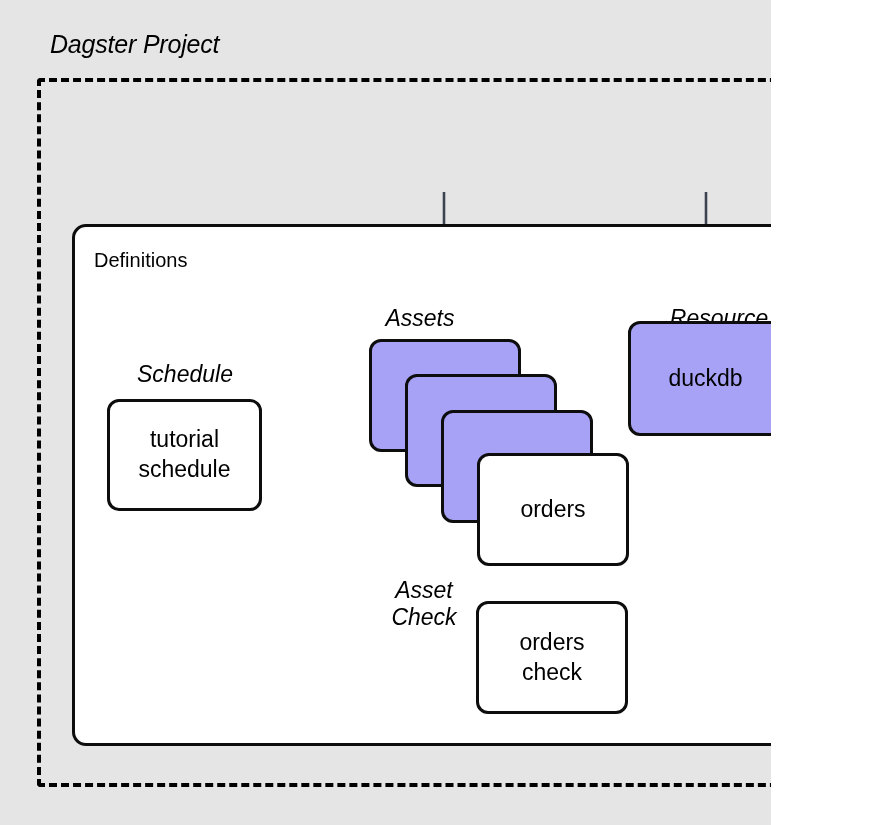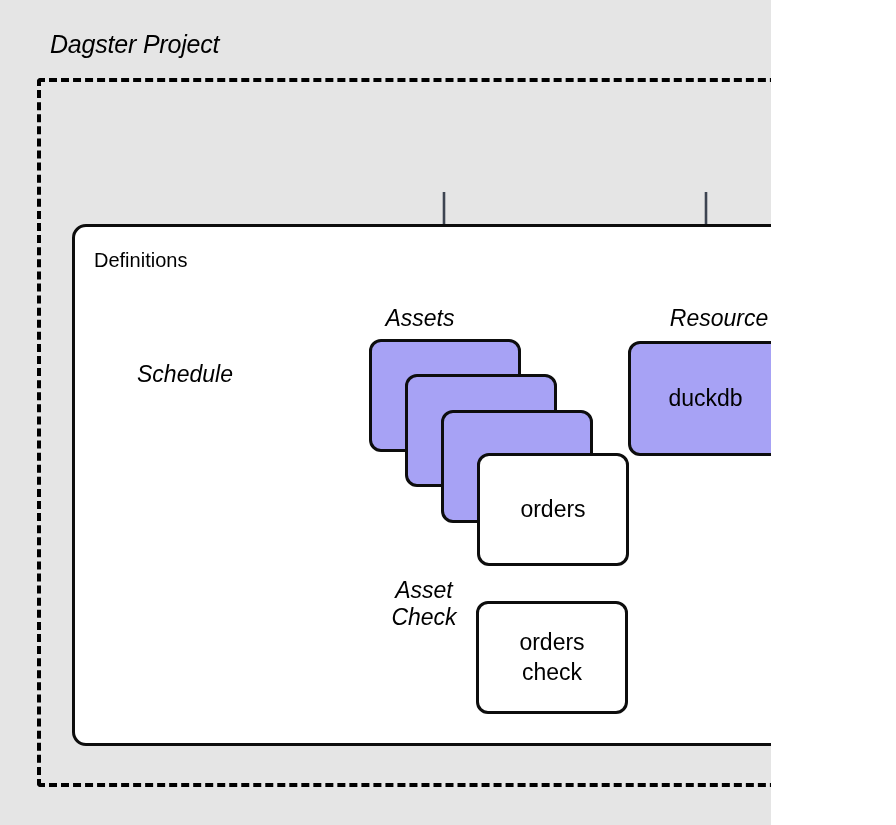--- a/index.html
+++ b/index.html
@@ -158,32 +158,38 @@
 
   <div class="abs group-label" style="left:649px; top:305px; width:140px;">Resource</div>
 
   <div class="abs group-label" style="left:110px; top:361px; width:150px;">Schedule</div>
 
   <div class="abs group-label" style="left:372px; top:577px; width:104px;text-align:center;">
     <div>Asset</div>
     <div>Check</div>
   </div>
 
+  <div class="node" style="left:107px; top:399px; width:155px; height:112px;">
+    <div>
+      <div>tutorial</div>
+      <div>schedule</div>
+    </div>
+  </div>
 
   <div class="node purple empty" style="left:369px; top:339px; width:152px; height:113px;"></div>
   <div class="node purple empty" style="left:405px; top:374px; width:152px; height:113px;"></div>
   <div class="node purple empty" style="left:441px; top:410px; width:152px; height:113px;"></div>
 
   <div class="node" style="left:477px; top:453px; width:152px; height:113px;">
     <div>
       <div>orders</div>
     </div>
   </div>
 
-  <div class="node purple" style="left:628px; top:341px; width:155px; height:115px;">
+  <div class="node purple" style="left:628px; top:321px; width:155px; height:115px;">
     <span>duckdb</span>
   </div>
 
   <div class="node" style="left:476px; top:601px; width:152px; height:113px;">
     <div>
       <div>orders</div>
       <div>check</div>
     </div>
   </div>
 

